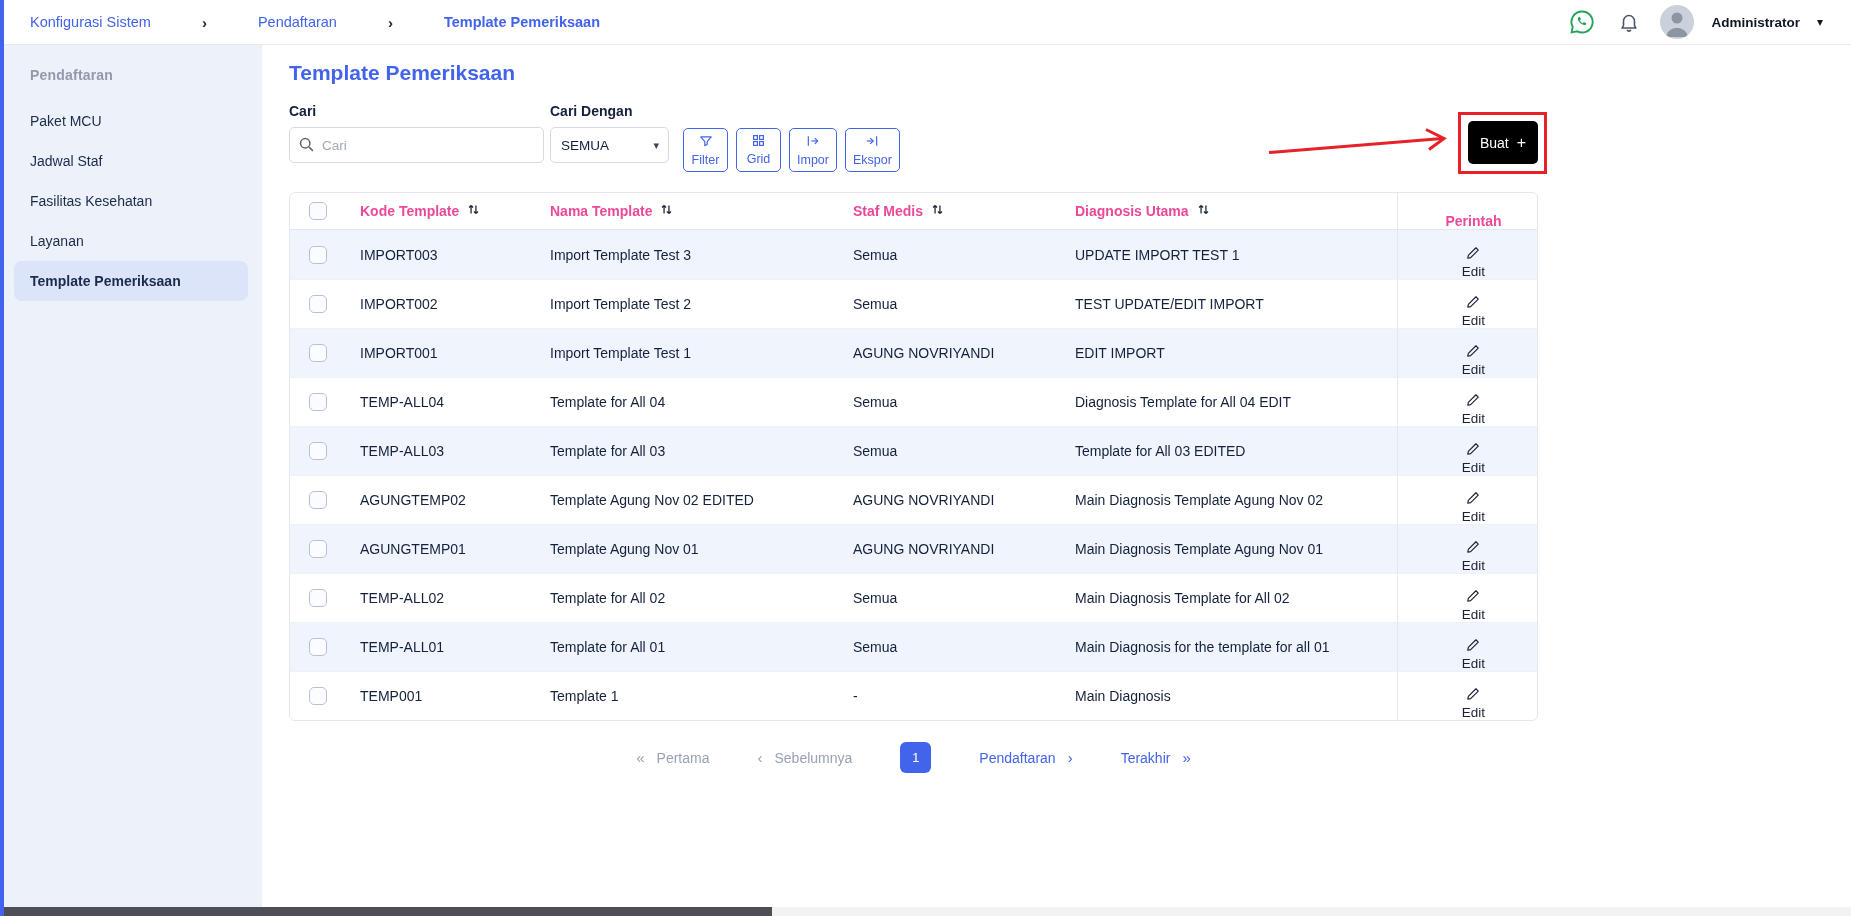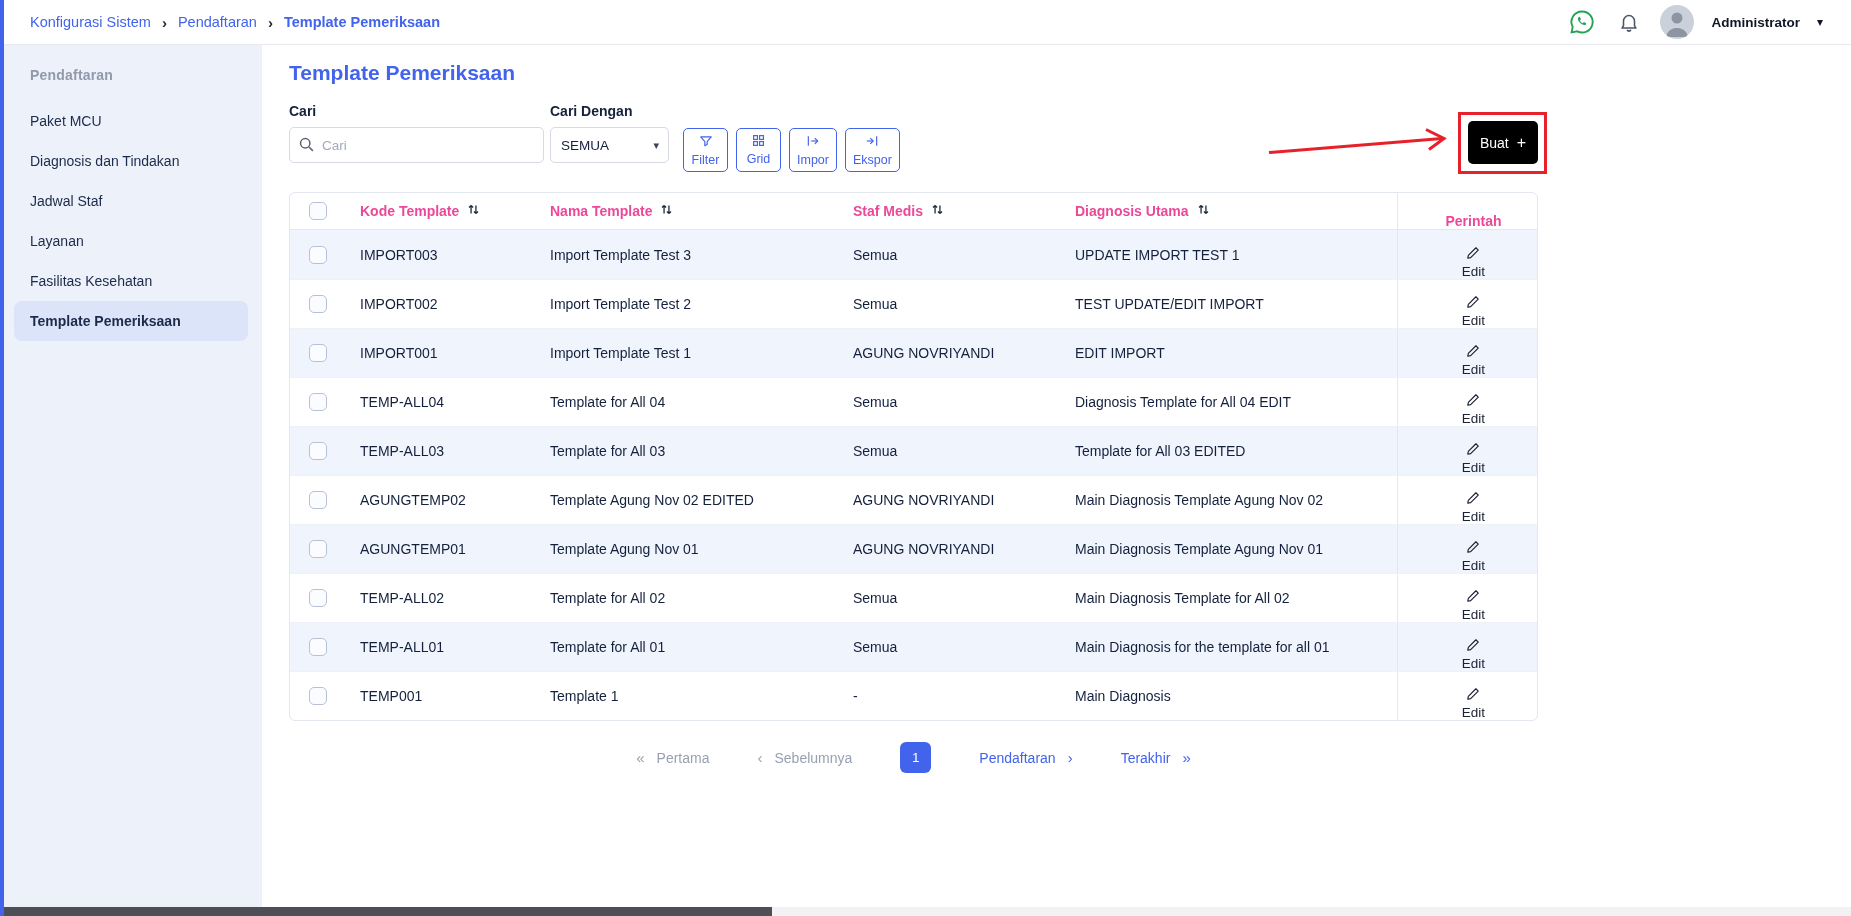--- a/index.html
+++ b/index.html
@@ -9,21 +9,21 @@
     background:#ffffff; font-family:"Liberation Sans", sans-serif; color:#14213D;
   }
   
   .left-accent { position:absolute; left:0; top:0; width:4px; height:916px; background:#4263EB; z-index:60; }
 
   
   .topbar {
     height:45px; background:#fff; border-bottom:1px solid #E8EAF0;
     display:flex; align-items:center; justify-content:space-between; padding:0 28px 0 30px;
   }
-  .breadcrumb { display:flex; align-items:center; font-size:14.5px; }
+  .breadcrumb { display:flex; align-items:center; font-size:14.5px;gap:40px; }
   .crumb { color:#4263EB; cursor:pointer; }
   .crumb.last { font-weight:700; }
   .crumb-sep { color:#1F2937; font-weight:700; margin:0 11px; font-size:15px; }
   .topbar-right { display:flex; align-items:center; gap:15px; }
   .round-icon { width:32px; height:32px; border-radius:50%; display:flex; align-items:center; justify-content:center; cursor:pointer; }
   .avatar { width:34px; height:34px; border-radius:50%; background:#CBD1DA; display:flex; align-items:flex-end; justify-content:center; overflow:hidden; cursor:pointer; }
   .user-name { font-weight:700; font-size:13.5px; color:#101828; margin-left:2px; }
   .caret { font-size:12px; color:#101828; margin-left:2px; cursor:pointer; }
 
   
@@ -133,24 +133,23 @@
     </span>
     <span class="user-name">Administrator</span>
     <span class="caret">▾</span>
   </div>
 </div>
 
 <div class="layout">
   <aside class="sidebar">
     <div class="side-section">Pendaftaran</div>
     <div class="side-item">Paket MCU</div>
-    <div class="side-item">Diagnosis dan Tindakan</div>
     <div class="side-item">Jadwal Staf</div>
+    <div class="side-item">Fasilitas Kesehatan</div>
     <div class="side-item">Layanan</div>
-    <div class="side-item">Fasilitas Kesehatan</div>
     <div class="side-item active">Template Pemeriksaan</div>
   </aside>
 
   <main class="content">
     <h1 class="page-title">Template Pemeriksaan</h1>
 
     <div class="controls">
       <div class="search-group">
         <div class="lbl">Cari</div>
         <div class="search-box">

